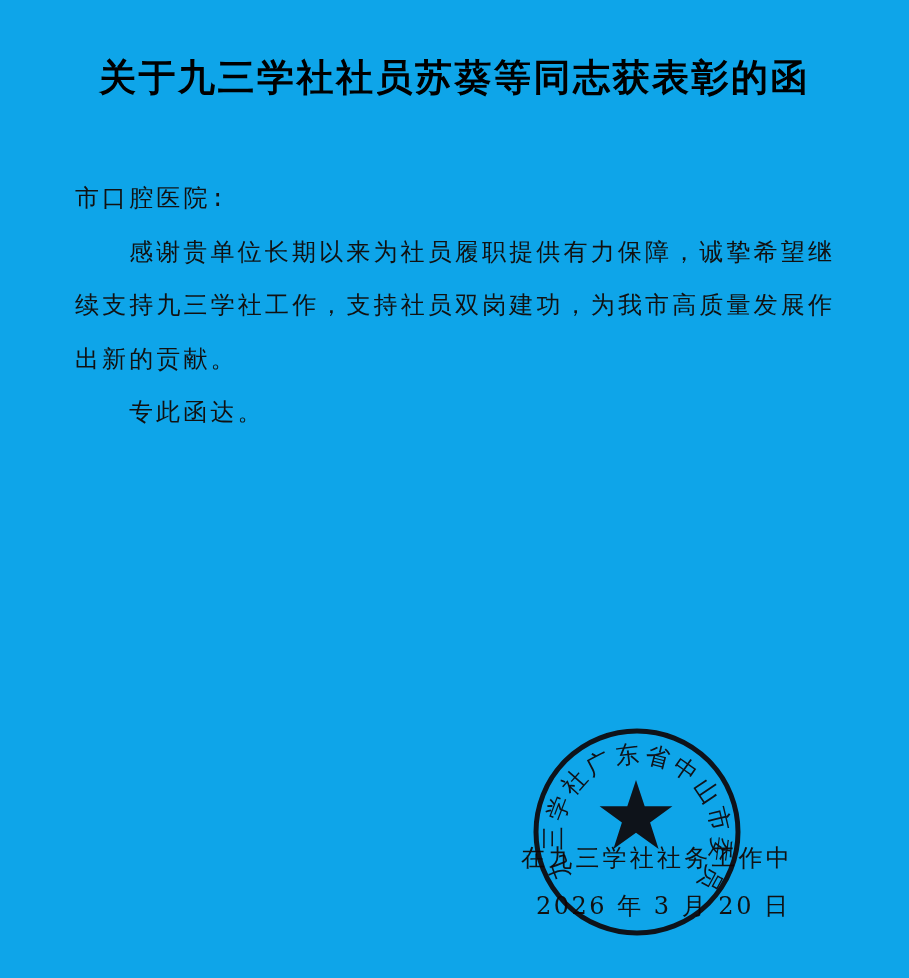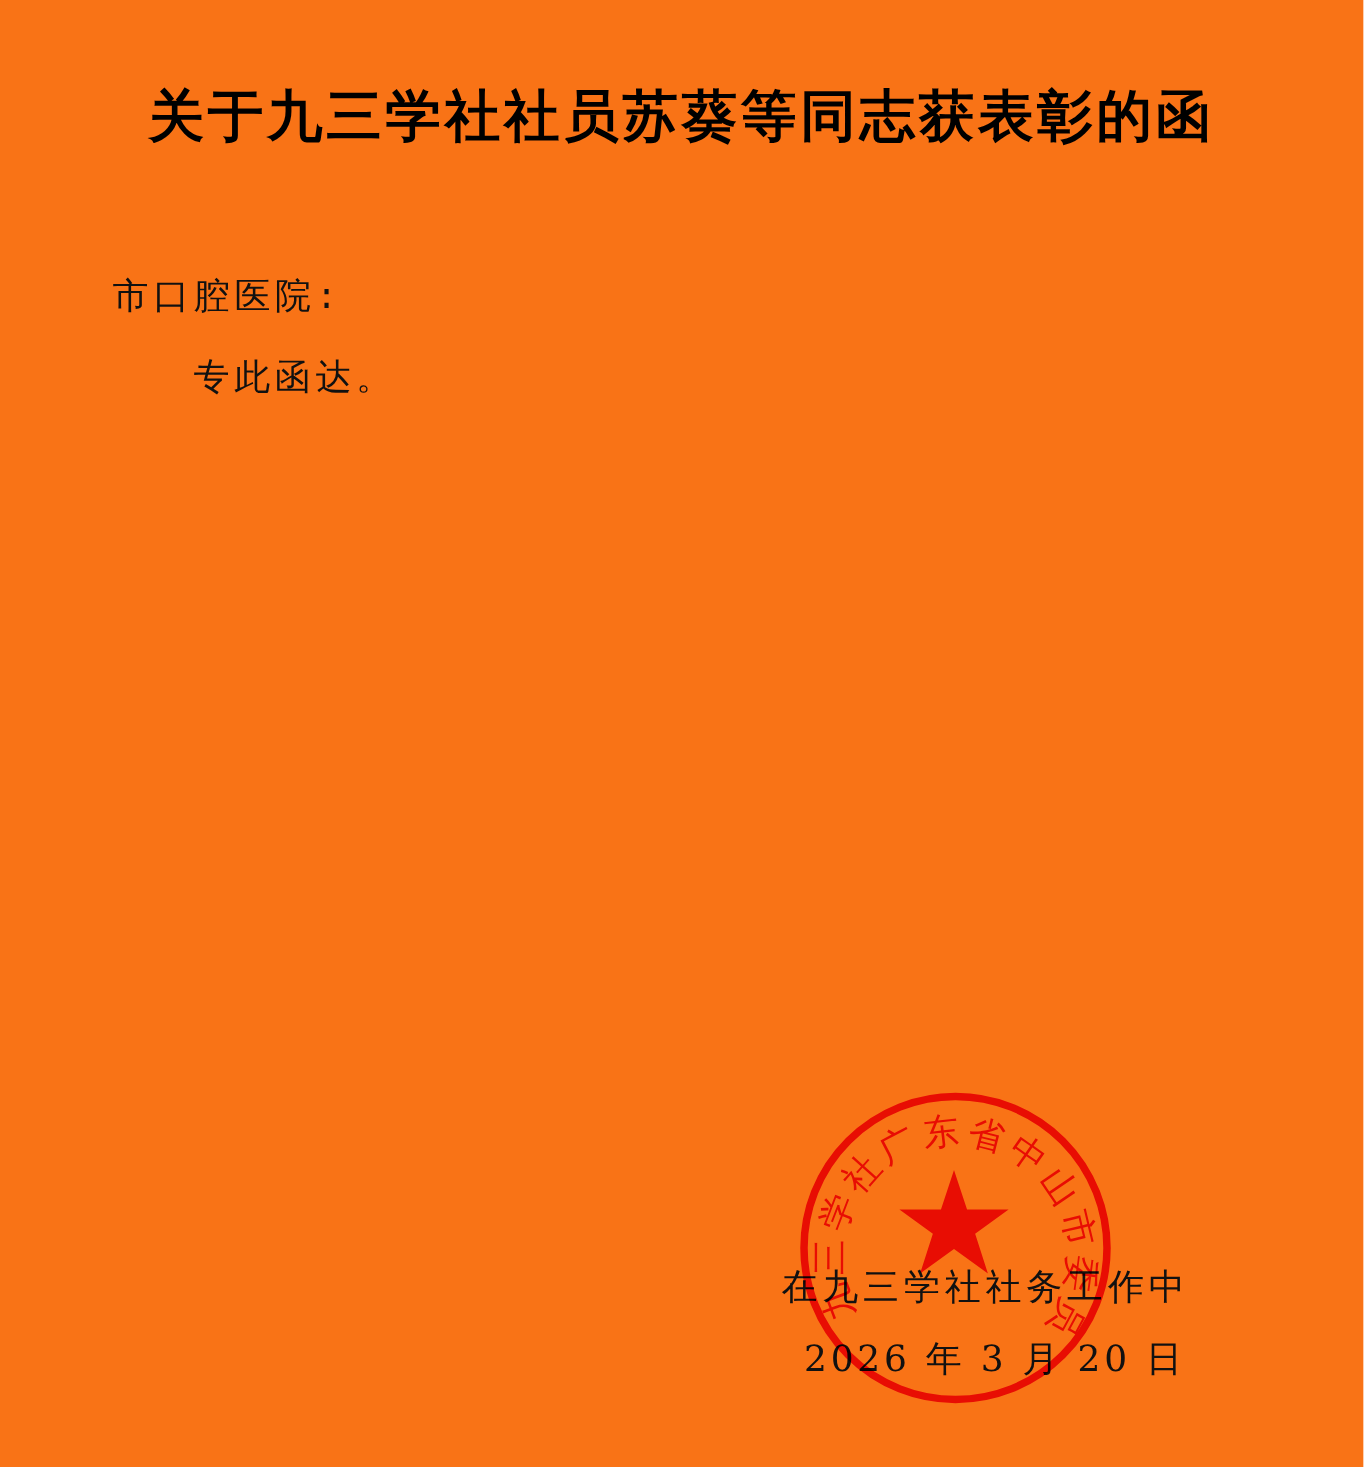--- a/index.html
+++ b/index.html
@@ -12,21 +12,21 @@
       height: 978px;
       position: relative;
       overflow: hidden;
       font-family: "DejaVu Serif", "Liberation Serif", serif;
       color: #111111;
     }
     .page {
       position: absolute;
       left: 0; top: 0;
       width: 909px; height: 978px;
-      background: #f97316;
+      background: #0ea5e9;
     }
     .title {
       position: absolute;
       left: 0;
       top: 52px;
       width: 909px;
       text-align: center;
       font-family: "DejaVu Serif", "Liberation Serif", serif;
       font-weight: bold;
       font-size: 37px;
@@ -95,20 +95,21 @@
   </style>
 </head>
 <body>
 
 <div class="page">
 
   <div class="title">关于九三学社社员苏葵等同志获表彰的函</div>
 
   <div class="body-text">
     <p>市口腔医院:</p>
+    <p class="indent">感谢贵单位长期以来为社员履职提供有力保障，诚挚希望继续支持九三学社工作，支持社员双岗建功，为我市高质量发展作出新的贡献。</p>
     <p class="indent">专此函达。</p>
   </div>
 
   <div class="signature">在九三学社社务工作中</div>
   <div class="date">2026 年 3 月 20 日</div>
 
   <svg class="seal" viewBox="0 0 212 212" xmlns="http://www.w3.org/2000/svg">
     <defs>
       <path id="sealArc" d="M 40 150 A 76 76 0 1 1 172 150"></path>
     </defs>

